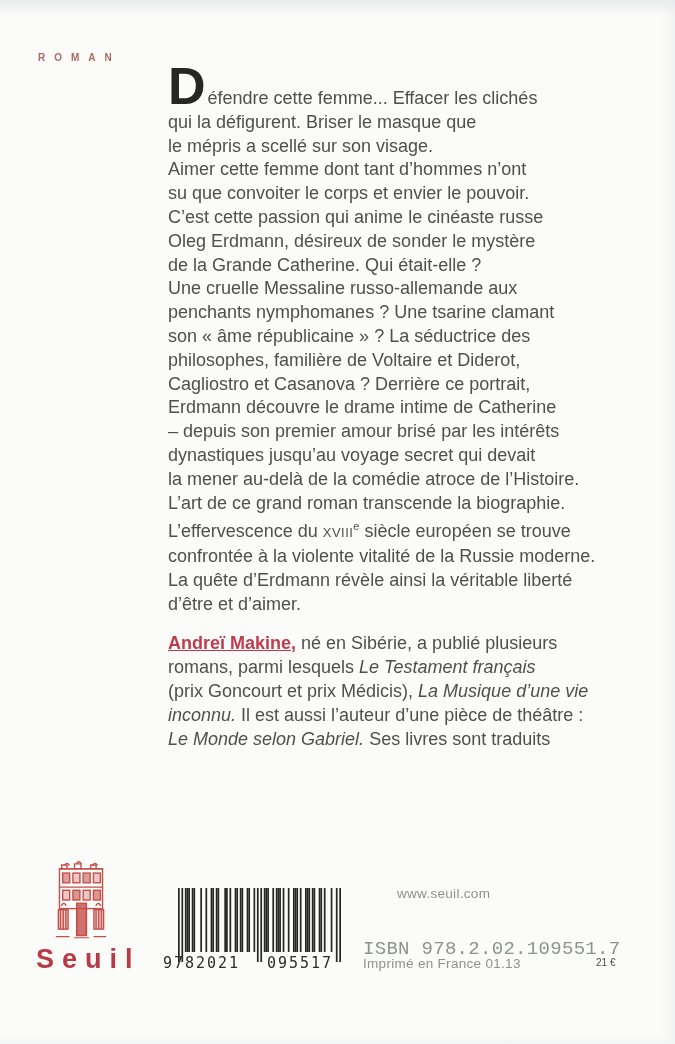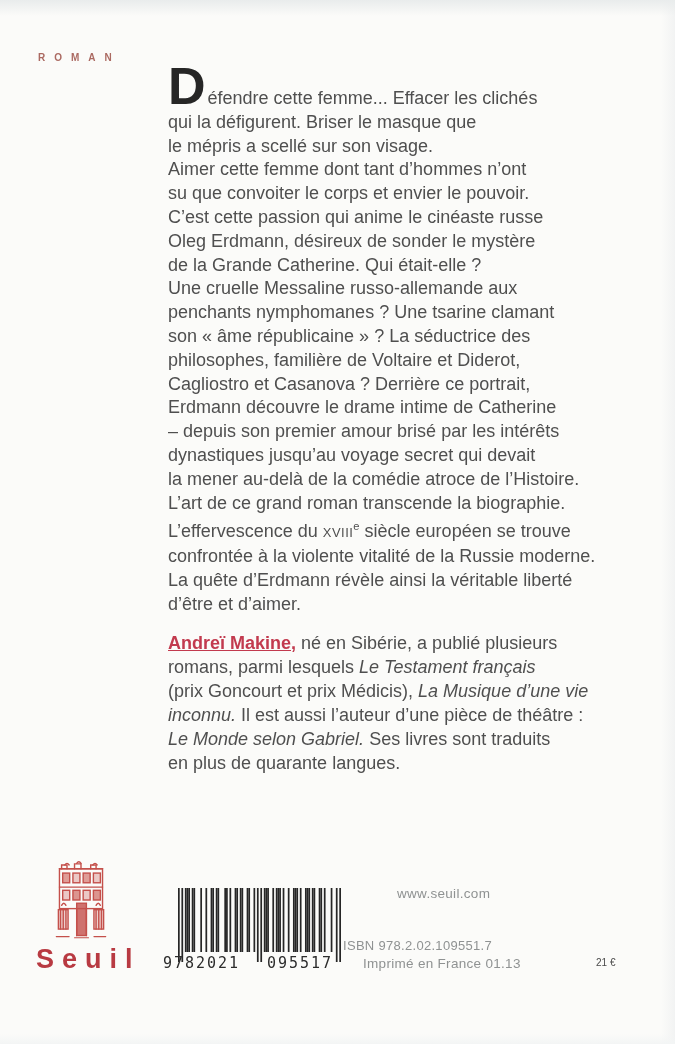--- a/index.html
+++ b/index.html
@@ -61,21 +61,21 @@
   .bc-num{
     position:absolute; top:63px; left:0; width:182px; height:22px;
     font-family:"DejaVu Sans Mono", monospace;
     font-size:15px; color:#2c2c2c;
   }
   .bc-d1{position:absolute; left:0; top:3px;}
   .bc-g1{position:absolute; left:8px; top:3px; width:72px; text-align:center; letter-spacing:2px;}
   .bc-g2{position:absolute; left:101px; top:3px; width:72px; text-align:center; letter-spacing:2px;}
 
   .website{position:absolute; left:365px; top:886px; font-size:13.5px; color:var(--smallgray); letter-spacing:0.3px;margin-left:32px;}
-  .isbn{position:absolute; left:343px; top:938px; font-size:13px; color:var(--smallgray); letter-spacing:0.3px;}
+  .isbn{position:absolute; left:363px; top:938px; font-size:19px; color:var(--smallgray); letter-spacing:0.3px;font-family:Liberation Mono, monospace;}
   .printed{position:absolute; left:363px; top:956px; font-size:13.5px; color:var(--smallgray); letter-spacing:0.3px;}
   .price{position:absolute; left:596px; top:957px; font-size:10px; color:#4a4a4a;}
 </style>
 </head>
 <body>
 
 <div class="roman-label">ROMAN</div>
 
 <div class="synopsis">
     <div class="tline"><span class="dropcap">D</span><span>éfendre cette femme... Effacer les clichés</span></div>
@@ -101,21 +101,20 @@
     <div class="tline"><span>La quête d’Erdmann révèle ainsi la véritable liberté</span></div>
     <div class="tline"><span>d’être et d’aimer.</span></div>
   </div>
 
 <div class="bio">
     <div class="tline"><span class="author">Andreï Makine,</span><span> né en Sibérie, a publié plusieurs</span></div>
     <div class="tline"><span>romans, parmi lesquels </span><span class="it">Le Testament français</span></div>
     <div class="tline"><span>(prix Goncourt et prix Médicis), </span><span class="it">La Musique d’une vie</span></div>
     <div class="tline"><span class="it">inconnu.</span><span> Il est aussi l’auteur d’une pièce de théâtre :</span></div>
     <div class="tline"><span class="it">Le Monde selon Gabriel.</span><span> Ses livres sont traduits</span></div>
-    <div class="tline"><span>en plus de quarante langues.</span></div>
   </div>
 
 <svg class="publisher-logo" viewBox="0 0 56 78">
   <g stroke="#c4504b" fill="none" stroke-width="1.3" stroke-linecap="round">
     <path d="M8,10 h40"></path>
     <path d="M10,10 v-3.5 h5 v3.5 M22,10 v-4.5 h6 v4.5 M37,10 v-3.5 h5 v3.5"></path>
     <path d="M13,6.5 q2,-3 4,0 M24,5 q2,-3 4,0 M39,6.5 q2,-3 4,0"></path>
     <rect x="8" y="10" width="40" height="37"></rect>
     <path d="M8,27 h40"></path>
     <rect x="11" y="14" width="6.5" height="9" fill="#cf6a63" fill-opacity="0.65"></rect>

